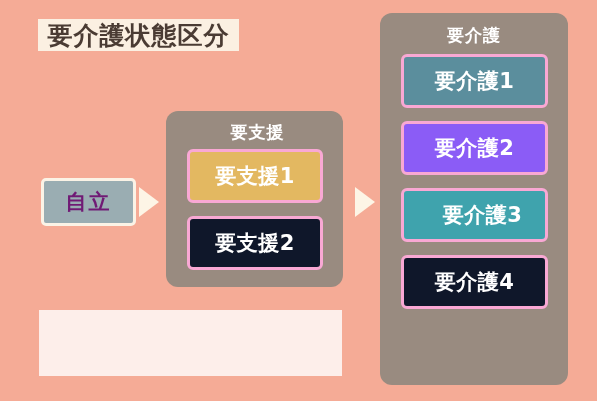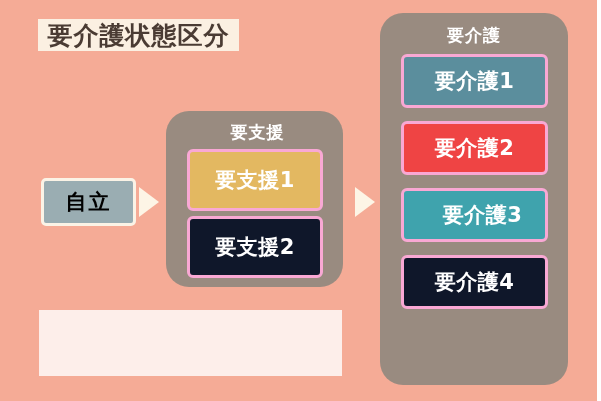--- a/index.html
+++ b/index.html
@@ -57,42 +57,42 @@
     border: 3px solid #fbf3e6;
     border-radius: 5px;
     box-sizing: border-box;
     display: flex;
     align-items: center;
     justify-content: center;
   }
   .jiritsu-box .lbl {
     font-size: 21px;
     font-weight: bold;
-    color: #000000;
+    color: #701a75;
     letter-spacing: 2px;
     line-height: 1;
   }
 
   
   .arrow {
     position: absolute;
     width: 0;
     height: 0;
     border-top: 15px solid transparent;
     border-bottom: 15px solid transparent;
     border-left: 20px solid #fdf5e6;
   }
   .arrow-1 { left: 139px; top: 187px; }
   .arrow-2 { left: 355px; top: 187px; }
 
   
   .group-panel {
     position: absolute;
     background: #998b80;
-    border-radius: 23px;
+    border-radius: 12px;
   }
   .group-panel .group-title {
     position: absolute;
     left: 0;
     right: 0;
     text-align: center;
     color: #ffffff;
     font-weight: bold;
     line-height: 1;
   }
@@ -131,28 +131,28 @@
     justify-content: center;
   }
   .level-box .lbl {
     font-size: 21px;
     font-weight: bold;
     color: #ffffff;
     line-height: 1;
     letter-spacing: 0.5px;
   }
   
-  .shien-box { left: 21px; width: 136px; height: 62px; }
+  .shien-box { left: 21px; width: 136px; height: 54px; }
   .shien-1 { top: 38px; background: #e3b861; }
   .shien-2 { top: 105px; background: #0f172a; }
 
   
   .kaigo-box { left: 21px; width: 147px; height: 54px; }
   .kaigo-1 { top: 41px;  background: #5b8e9d; }
-  .kaigo-2 { top: 108px; background: #ef4444; }
+  .kaigo-2 { top: 108px; background: #8b5cf6; }
   .kaigo-3 { top: 175px; background: #3fa3ad; padding-left: 16px; }
   .kaigo-4 { top: 242px; background: #0f172a; }
   .kaigo-5 { top: 309px; background: #2f6585; }
 
   
   .caption-box {
     position: absolute;
     left: 39px;
     top: 310px;
     width: 303px;

